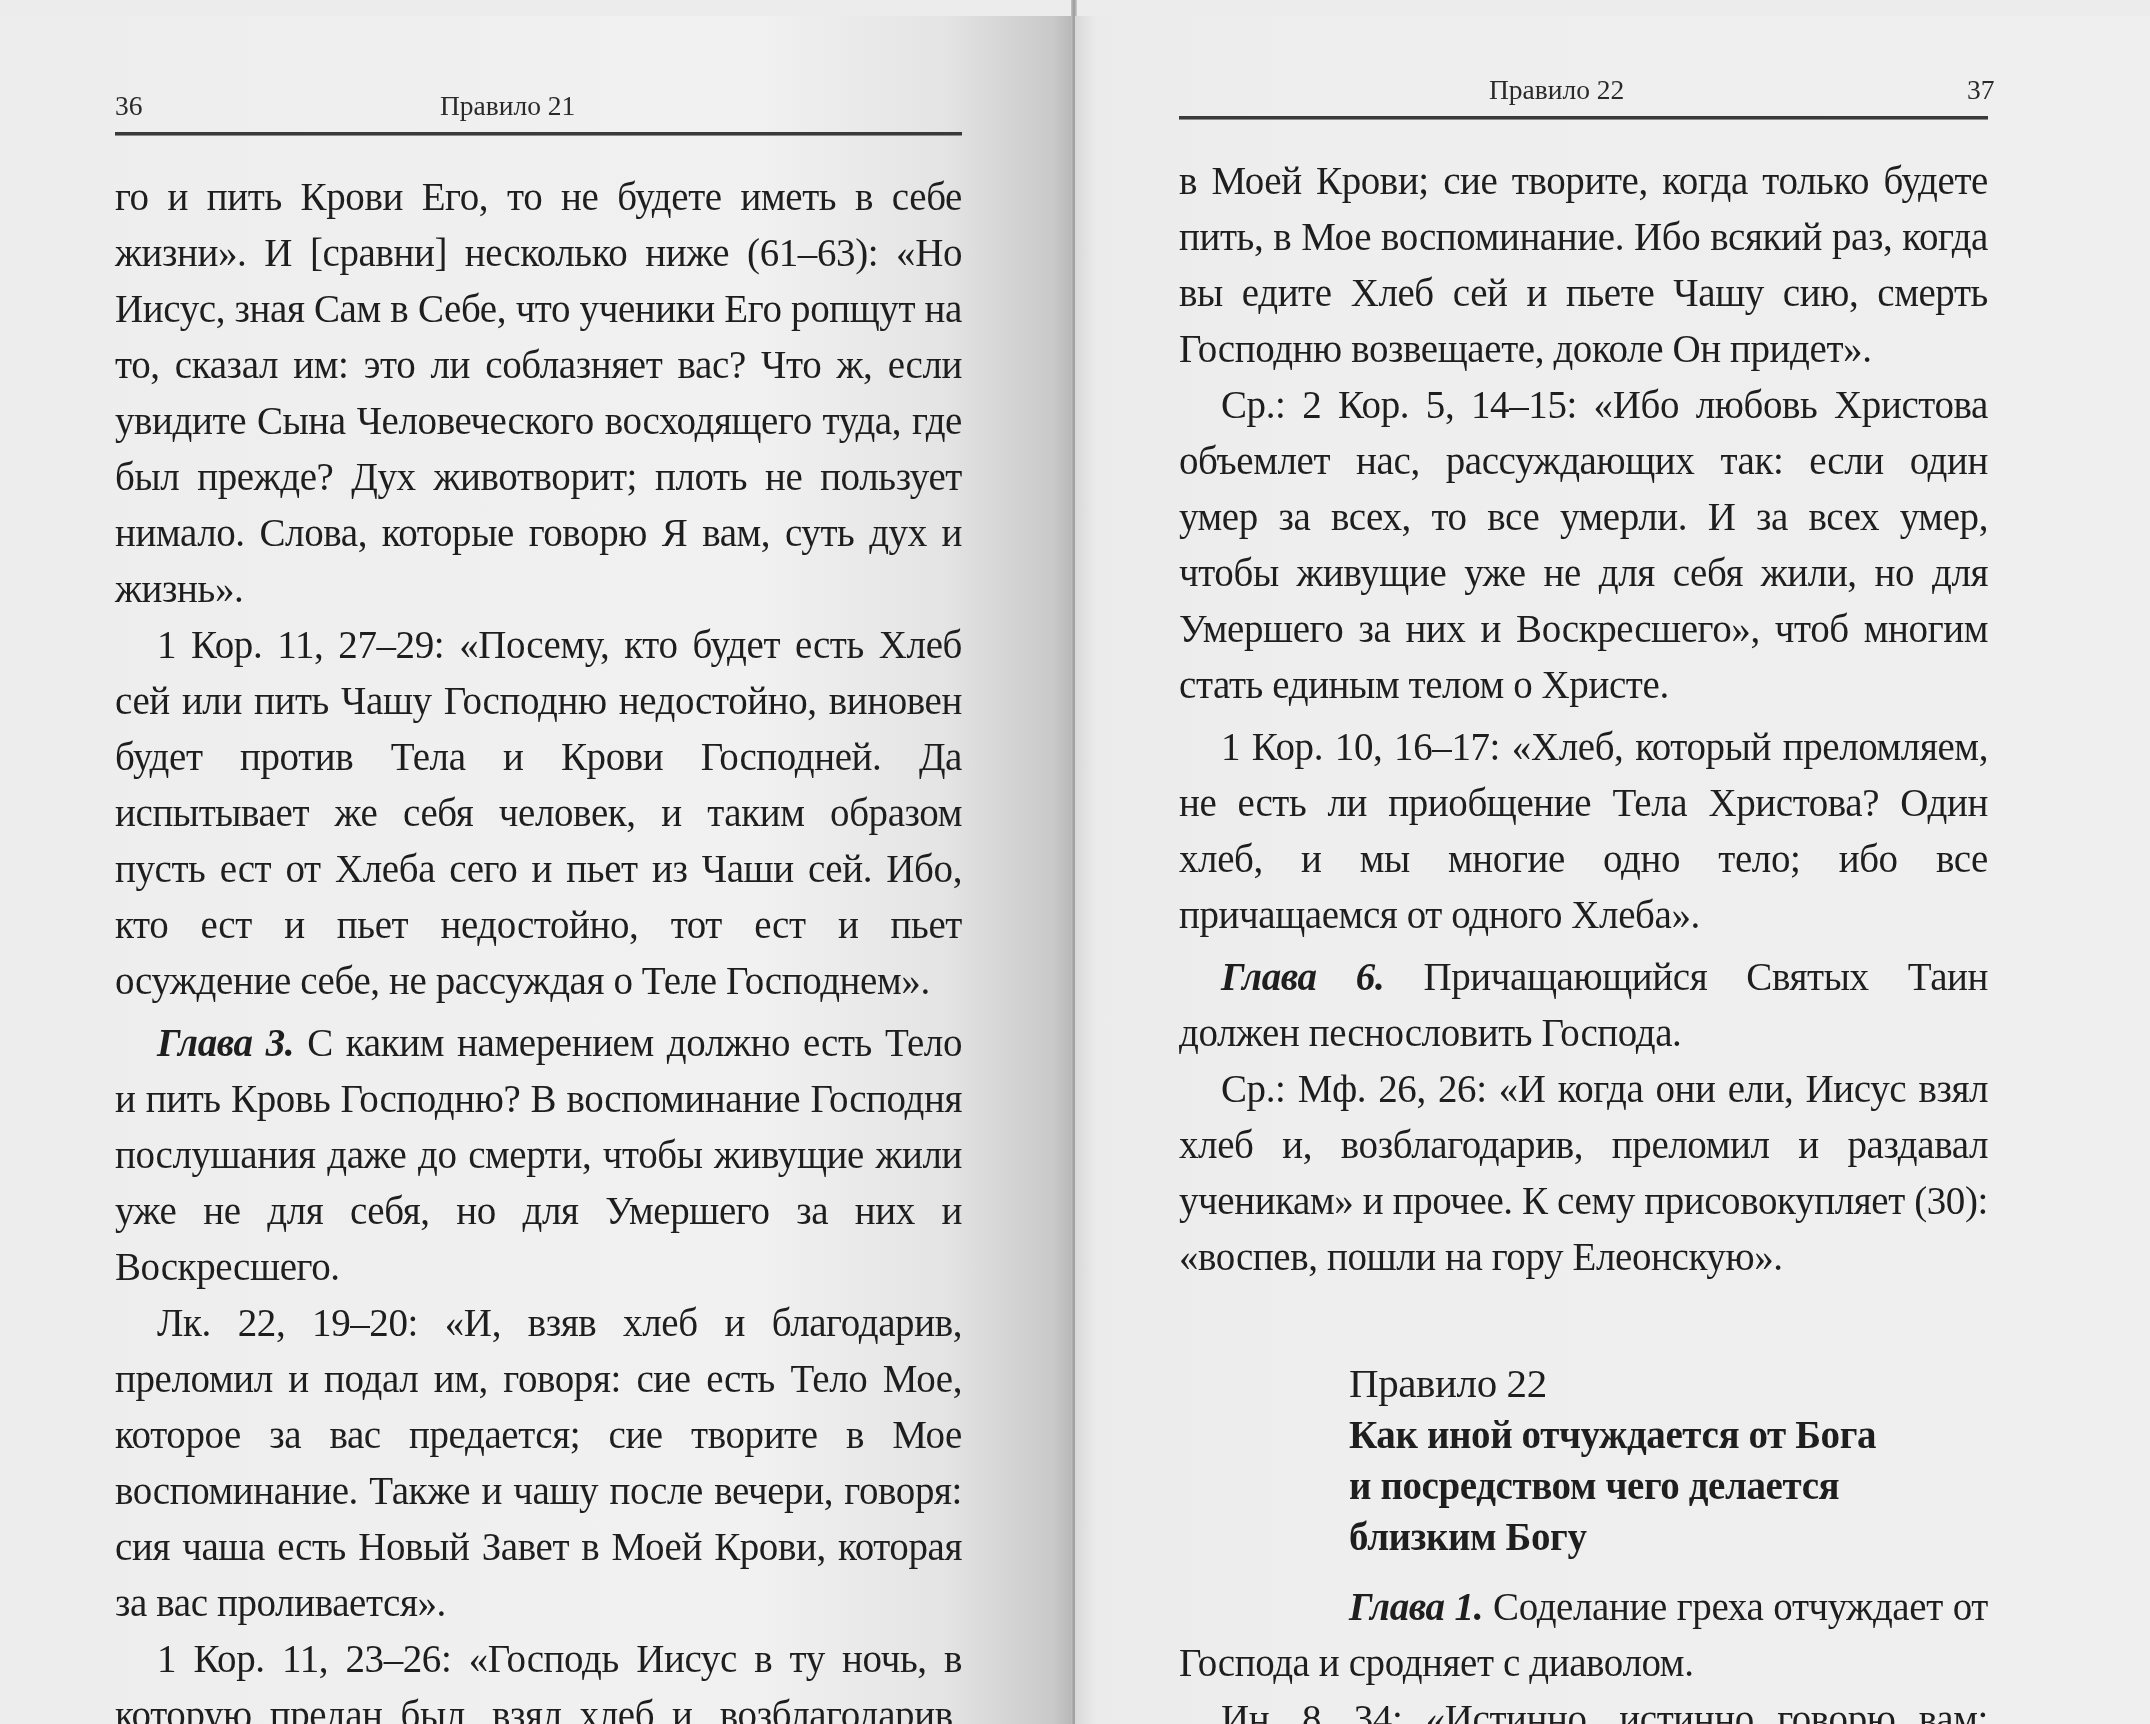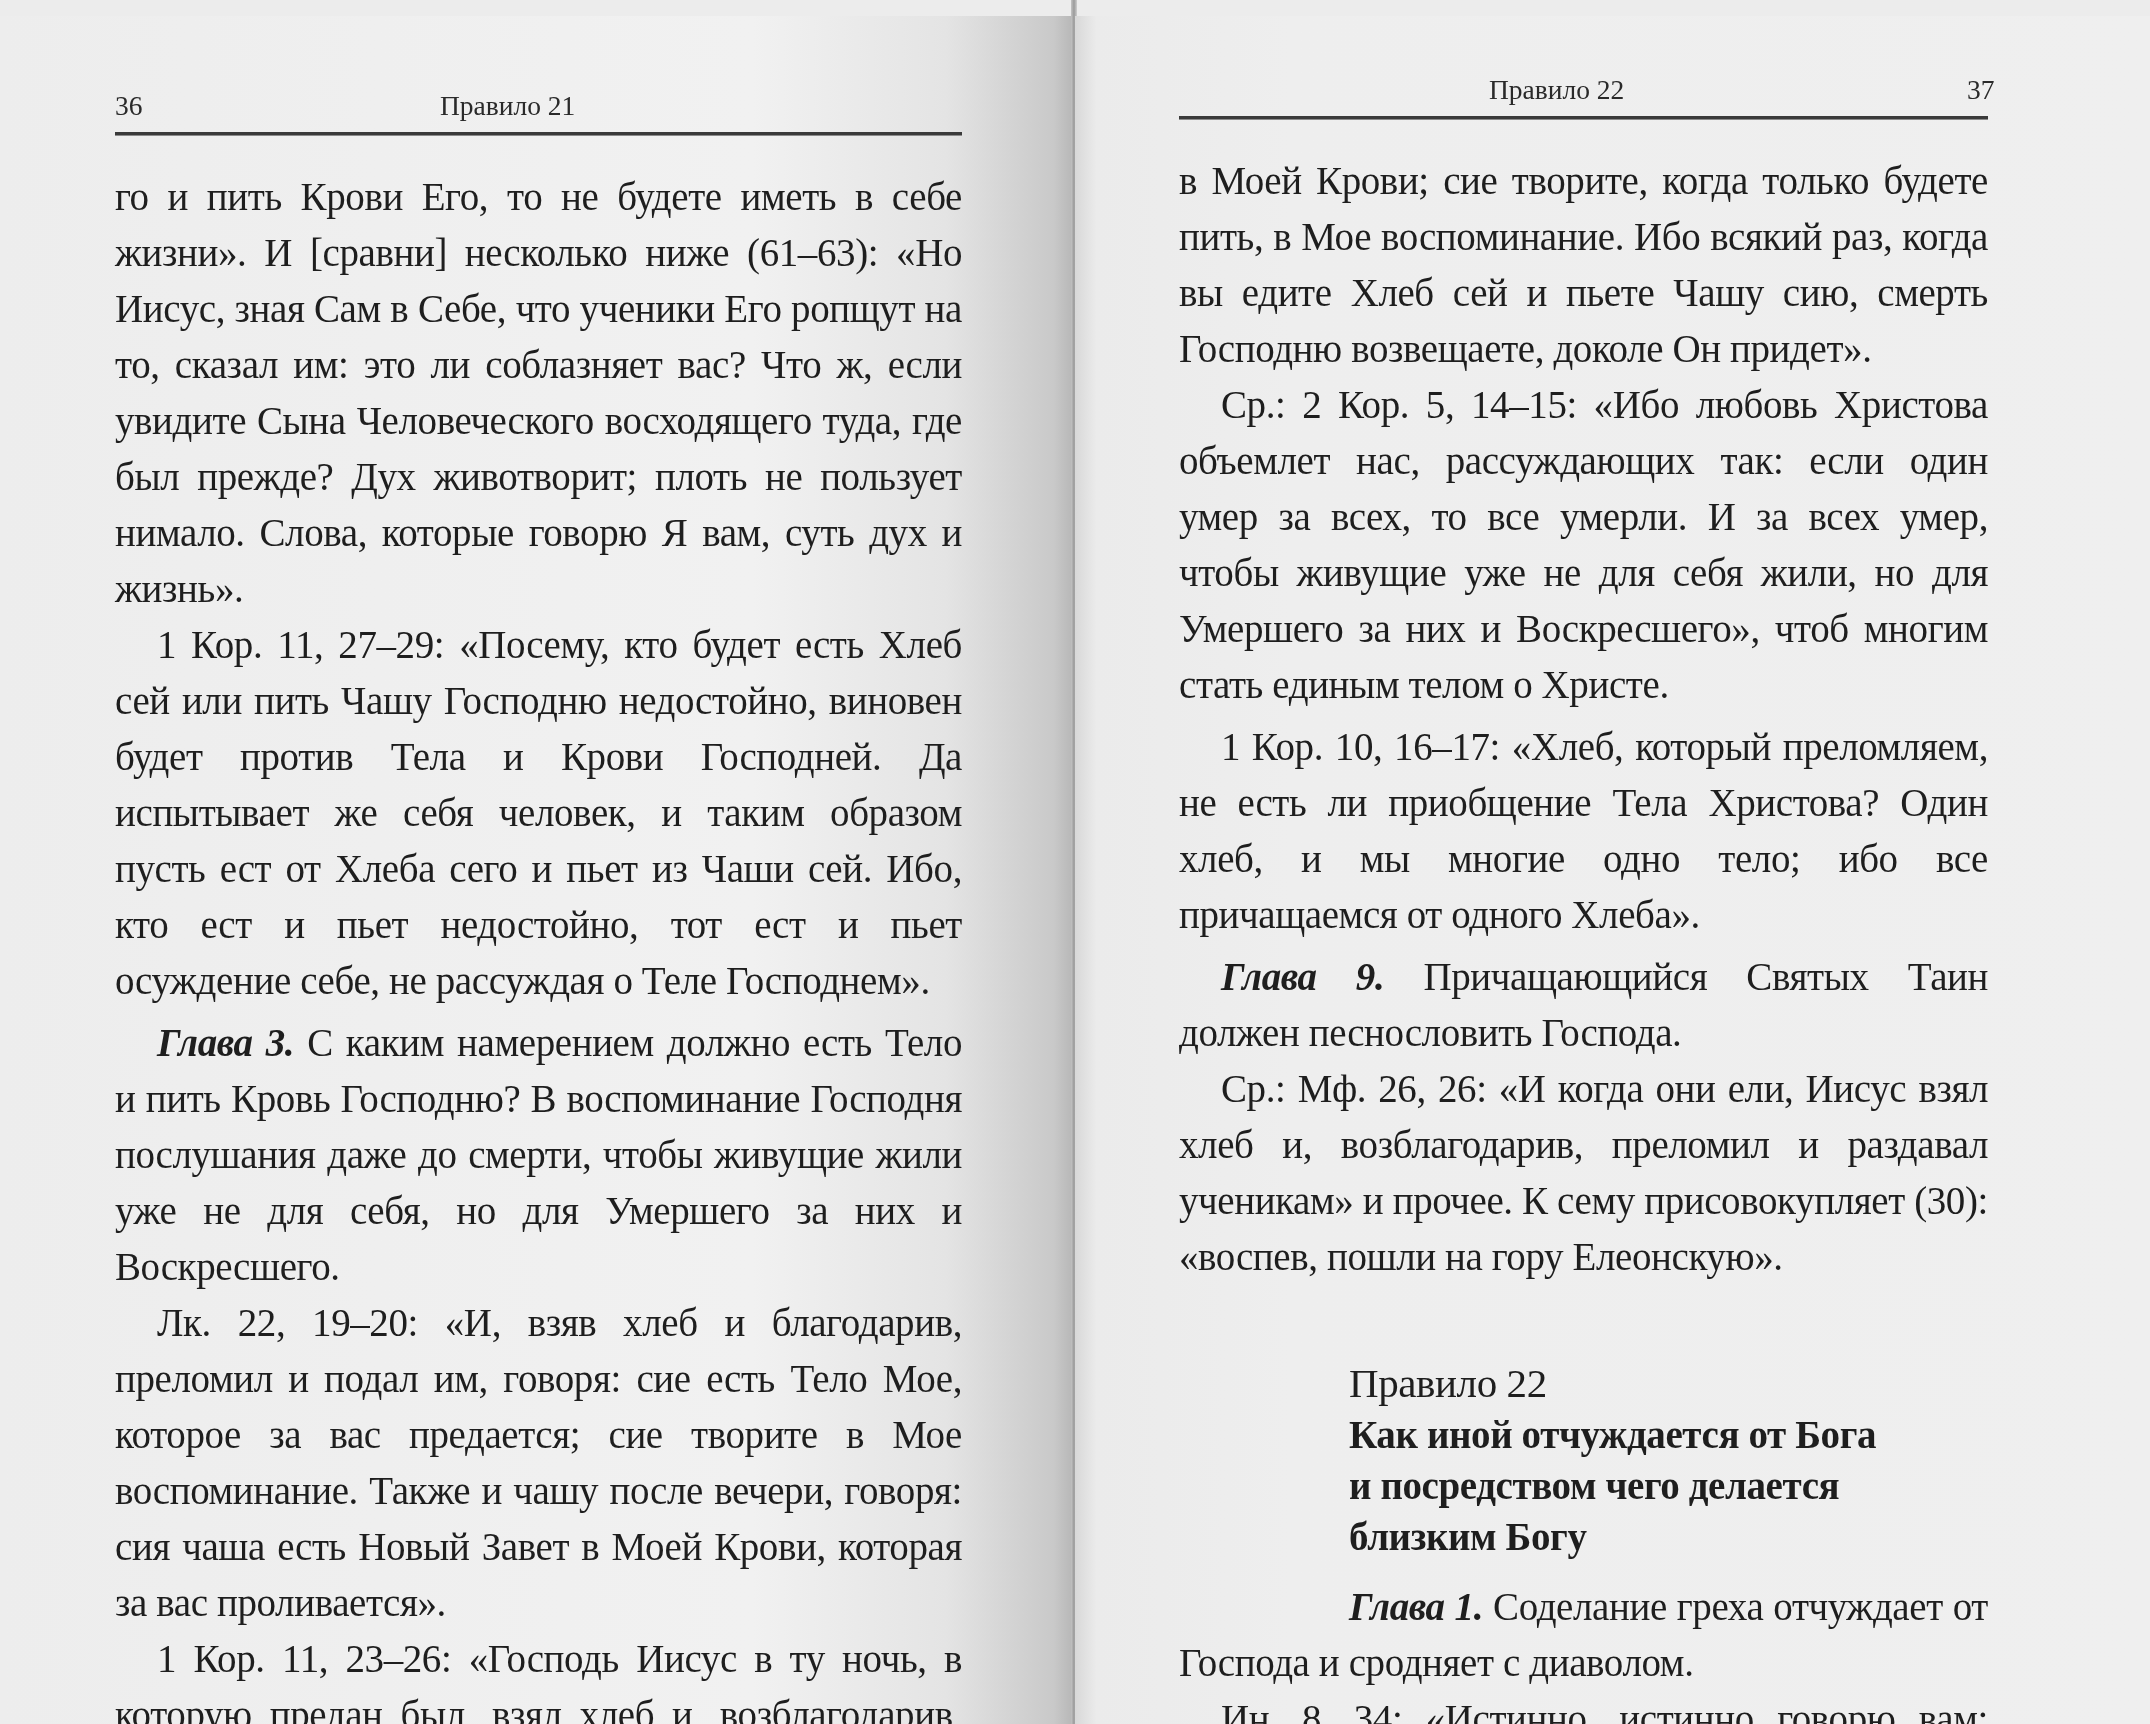--- a/index.html
+++ b/index.html
@@ -78,21 +78,21 @@
   <div class="running-head right-head">
     <span class="rtitle" style="left:310px;">Правило 22</span>
     <span class="pnum" style="left:788px;">37</span>
   </div>
   <div class="rule right-head"></div>
 
   <div class="text-block right-text">
     <p class="p">в Моей Крови; сие творите, когда только будете пить, в Мое воспоминание. Ибо всякий раз, когда вы едите Хлеб сей и пьете Чашу сию, смерть Господню возвещаете, доколе Он придет».</p>
     <p class="p indent">Ср.: 2 Кор. 5, 14–15: «Ибо любовь Христова объемлет нас, рассуждающих так: если один умер за всех, то все умерли. И за всех умер, чтобы живущие уже не для себя жили, но для Умершего за них и Воскресшего», чтоб многим стать единым телом о Христе.</p>
     <p class="p indent gap-before">1 Кор. 10, 16–17: «Хлеб, который преломляем, не есть ли приобщение Тела Христова? Один хлеб, и мы многие одно тело; ибо все причащаемся от одного Хлеба».</p>
-    <p class="p indent gap-before"><span class="glava">Глава 9.</span><span> Причащающийся Святых Таин должен песнословить Господа.</span></p>
+    <p class="p indent gap-before"><span class="glava">Глава 6.</span><span> Причащающийся Святых Таин должен песнословить Господа.</span></p>
     <p class="p indent">Ср.: Мф. 26, 26: «И когда они ели, Иисус взял хлеб и, возблагодарив, преломил и раздавал ученикам» и прочее. К сему присовокупляет (30): «воспев, пошли на гору Елеонскую».</p>
 
     <div class="rule-heading">
       <div class="rule-number">Правило 22</div>
       <div class="rule-title">Как иной отчуждается от Бога</div>
       <div class="rule-title">и посредством чего делается</div>
       <div class="rule-title">близким Богу</div>
     </div>
     <p class="p" style="text-indent:170px;margin-top:17px;"><span class="glava">Глава 1.</span><span> Соделание греха отчуждает от Господа и сродняет с диаволом.</span></p>
     <p class="p indent">Ин. 8, 34: «Истинно, истинно говорю вам: всякий, делающий грех, есть раб греха». (44): «Ваш отец диавол; и вы хотите исполнять похоти отца вашего».</p>

